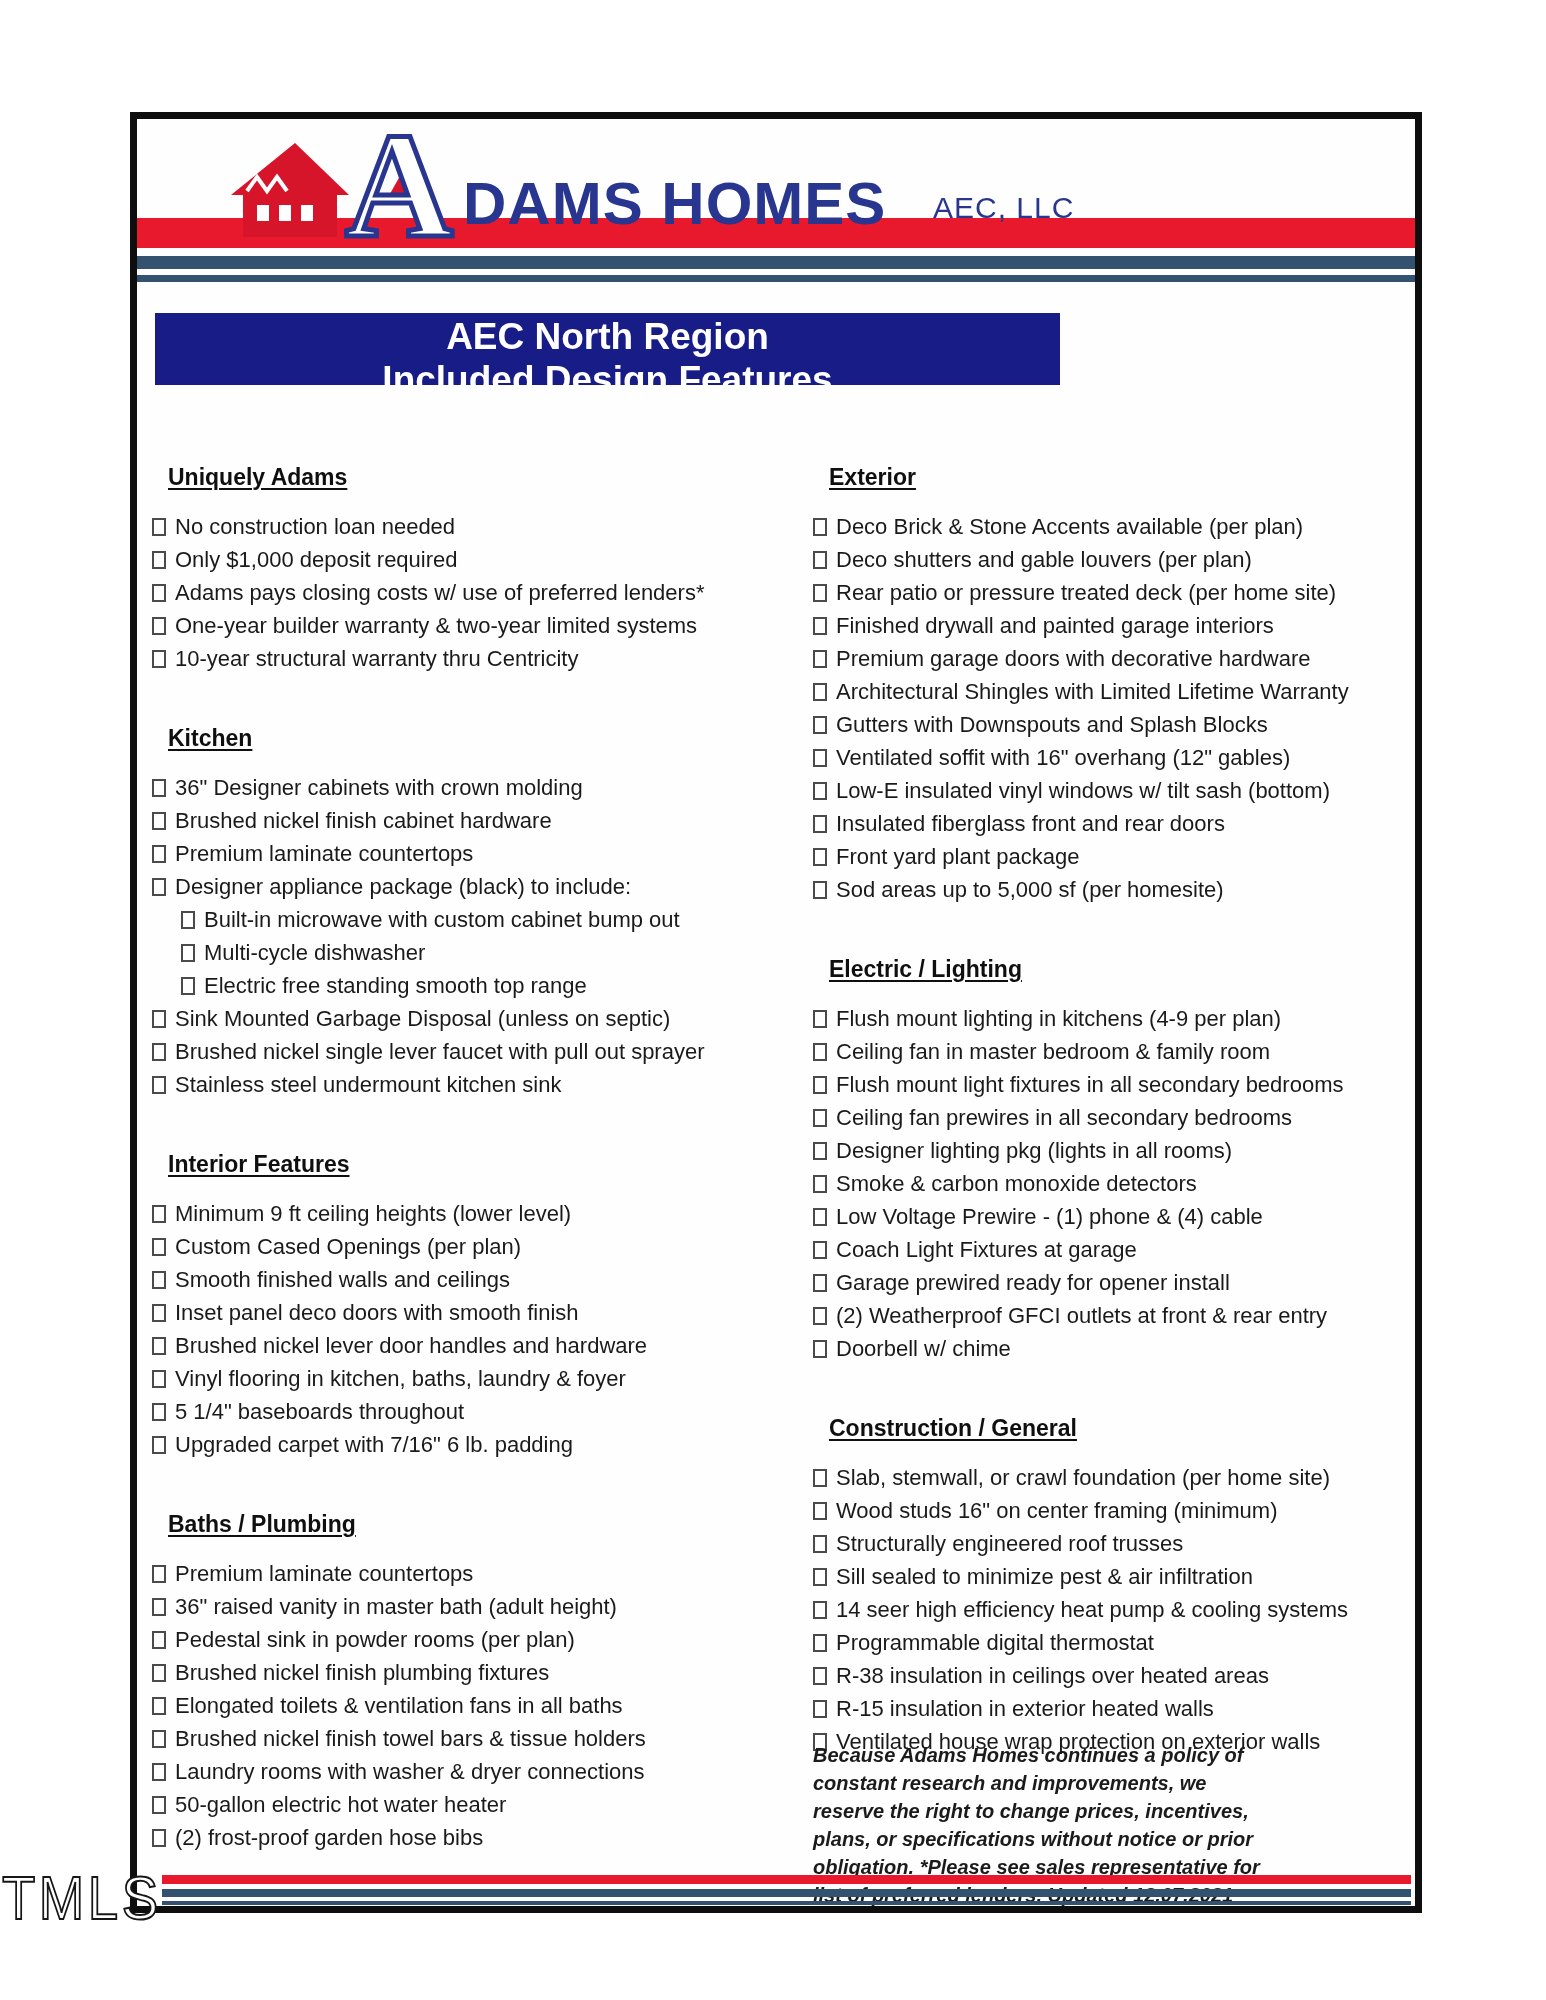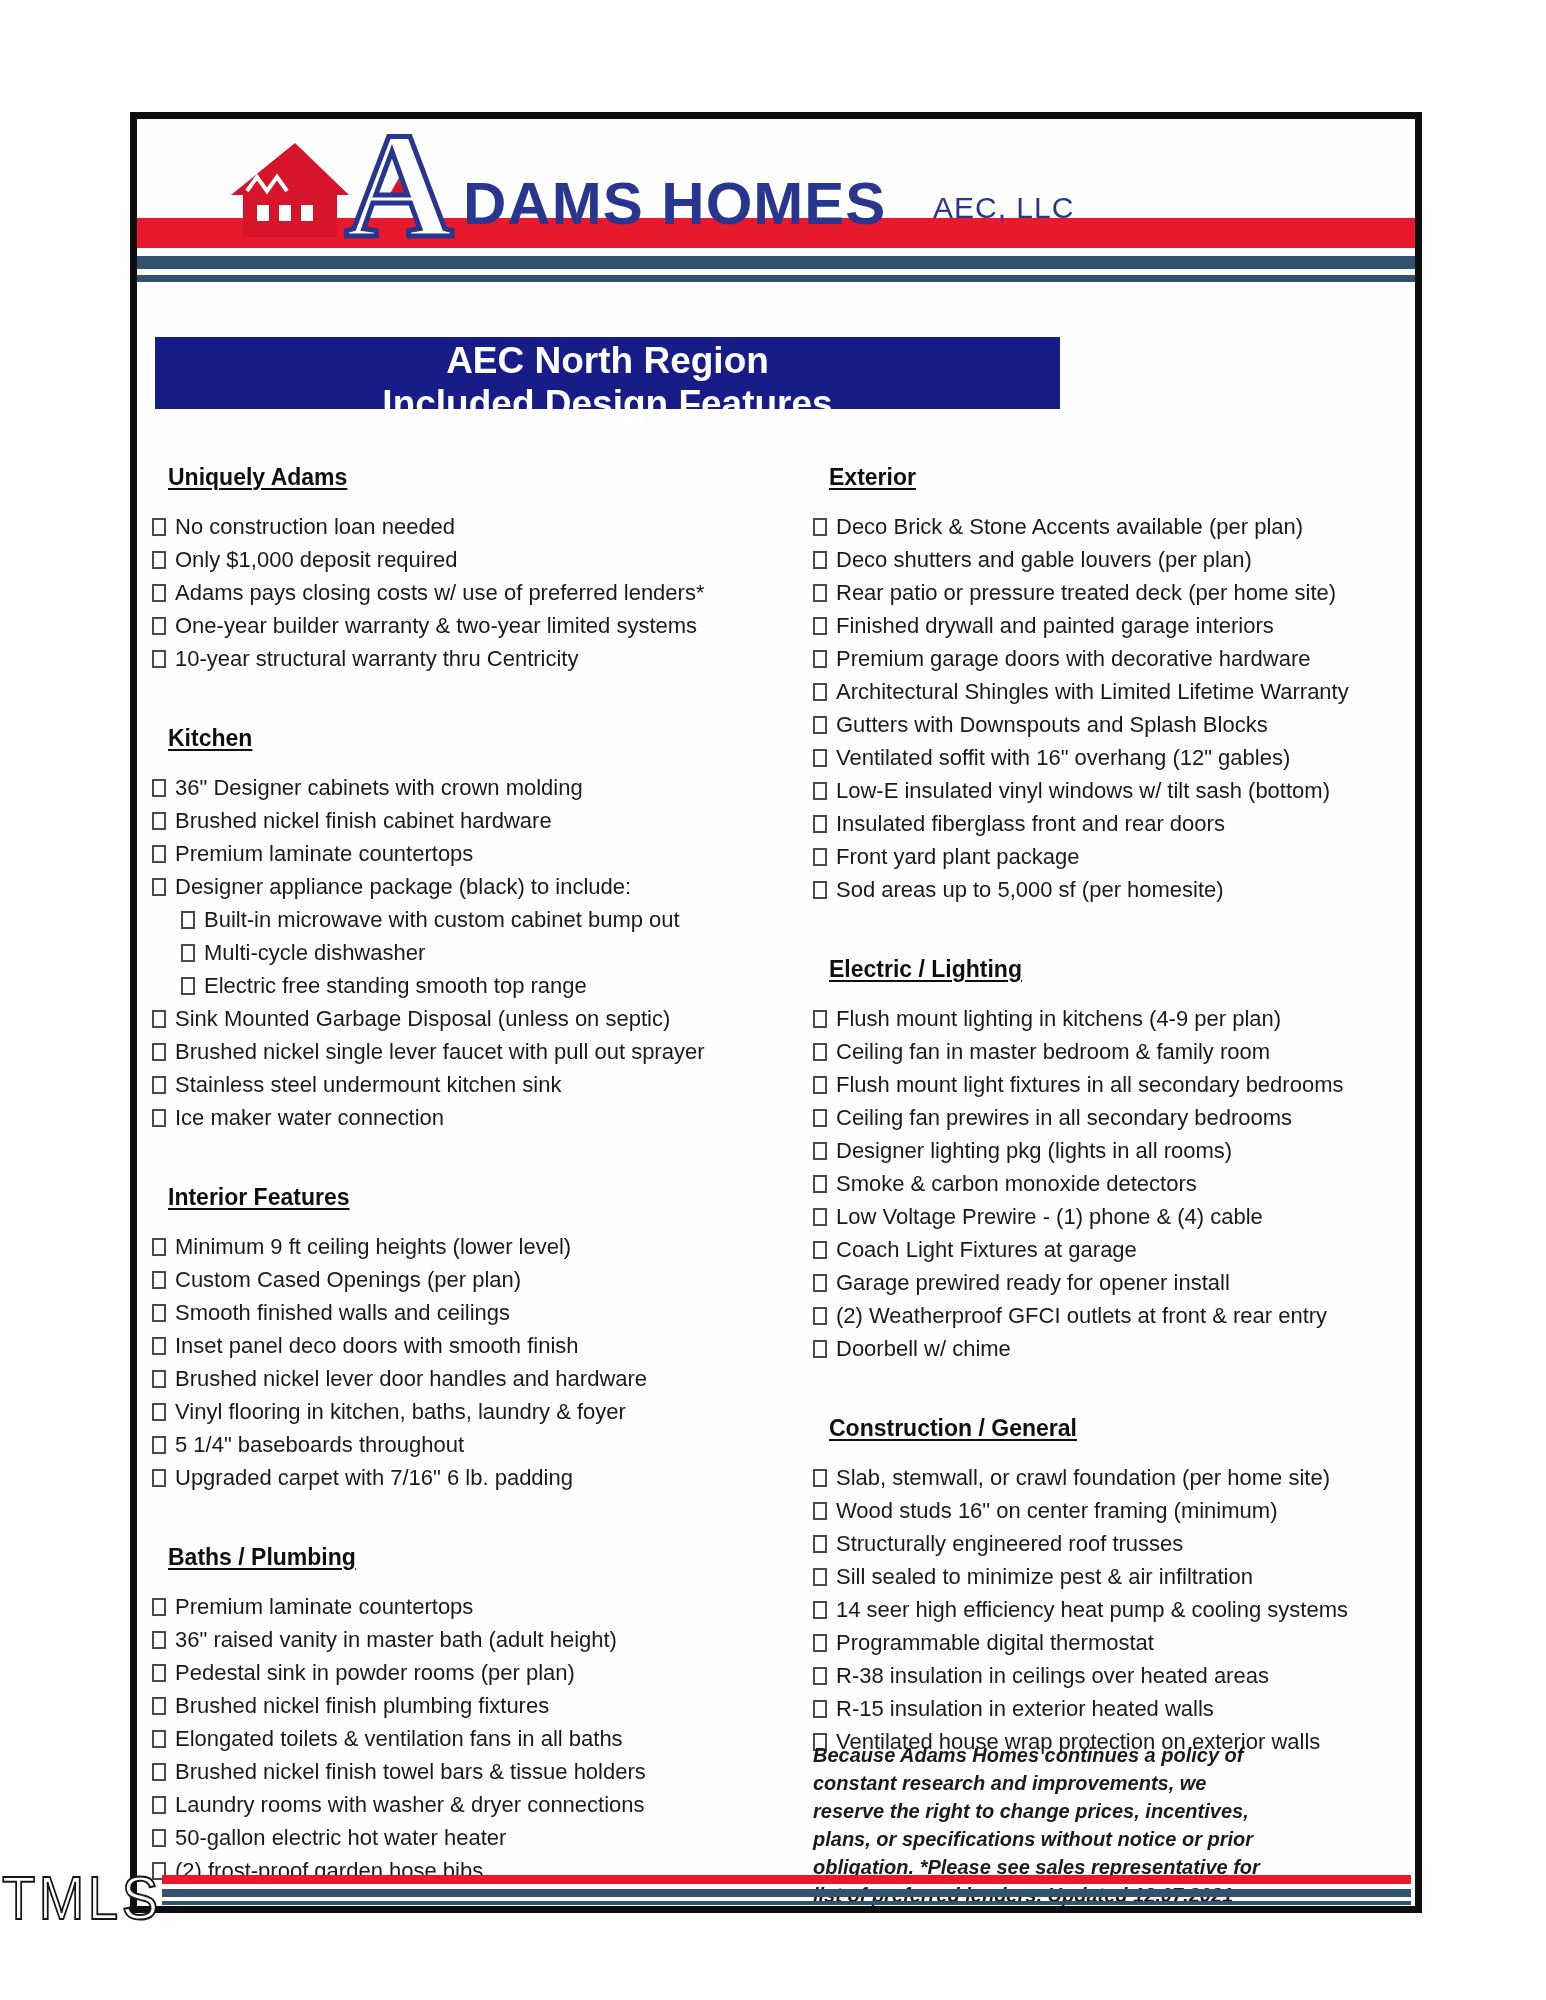--- a/index.html
+++ b/index.html
@@ -23,21 +23,21 @@
   .suffix{position:absolute;left:796px;top:72px;z-index:3;
           font-size:30px;color:#28368f;letter-spacing:1px;}
 
   
   .stripe{position:absolute;left:0;right:0;}
   .stripe-red{top:99px;height:30px;background:#e8192d;z-index:1;}
   .stripe-n1{top:137px;height:13px;background:#33526f;}
   .stripe-n2{top:156px;height:7px;background:#33526f;}
 
   
-  .banner{position:absolute;left:18px;top:218px;width:905px;height:72px;
+  .banner{position:absolute;left:18px;top:194px;width:905px;height:72px;
           background:#181c87;color:#ffffff;text-align:center;
           font-weight:bold;font-size:37px;line-height:43px;padding-top:2px;
           box-sizing:border-box;}
 
   
   .col{position:absolute;top:326px;}
   .col-left{left:15px;width:655px;}
   .col-right{left:676px;width:602px;}
   .section{margin-bottom:31px;}
   .sec-title{font-size:23px;font-weight:bold;line-height:33px;margin:16px;color:#0f0f0f;
@@ -106,21 +106,20 @@
             <li><span class="cb"></span><span>36" Designer cabinets with crown molding</span></li>
             <li><span class="cb"></span><span>Brushed nickel finish cabinet hardware</span></li>
             <li><span class="cb"></span><span>Premium laminate countertops</span></li>
             <li><span class="cb"></span><span>Designer appliance package (black) to include:</span></li>
             <li class="sub"><span class="cb"></span><span>Built-in microwave with custom cabinet bump out</span></li>
             <li class="sub"><span class="cb"></span><span>Multi-cycle dishwasher</span></li>
             <li class="sub"><span class="cb"></span><span>Electric free standing smooth top range</span></li>
             <li><span class="cb"></span><span>Sink Mounted Garbage Disposal (unless on septic)</span></li>
             <li><span class="cb"></span><span>Brushed nickel single lever faucet with pull out sprayer</span></li>
             <li><span class="cb"></span><span>Stainless steel undermount kitchen sink</span></li>
-            <li><span class="cb"></span><span>Ice maker water connection</span></li>
           </ul></div>
         <div class="section"><h3 class="sec-title">Interior Features</h3><ul class="items">
             <li><span class="cb"></span><span>Minimum 9 ft ceiling heights (lower level)</span></li>
             <li><span class="cb"></span><span>Custom Cased Openings (per plan)</span></li>
             <li><span class="cb"></span><span>Smooth finished walls and ceilings</span></li>
             <li><span class="cb"></span><span>Inset panel deco doors with smooth finish</span></li>
             <li><span class="cb"></span><span>Brushed nickel lever door handles and hardware</span></li>
             <li><span class="cb"></span><span>Vinyl flooring in kitchen, baths, laundry &amp; foyer</span></li>
             <li><span class="cb"></span><span>5 1/4" baseboards throughout</span></li>
             <li><span class="cb"></span><span>Upgraded carpet with 7/16" 6 lb. padding</span></li>

